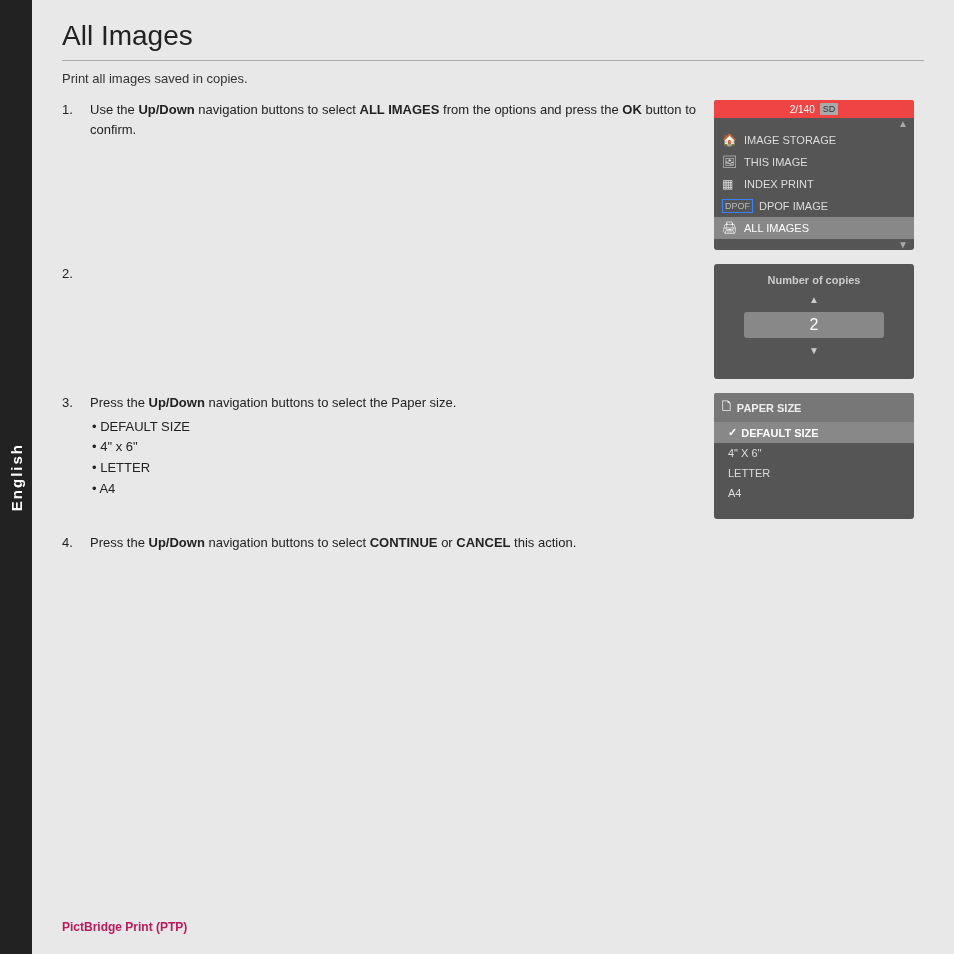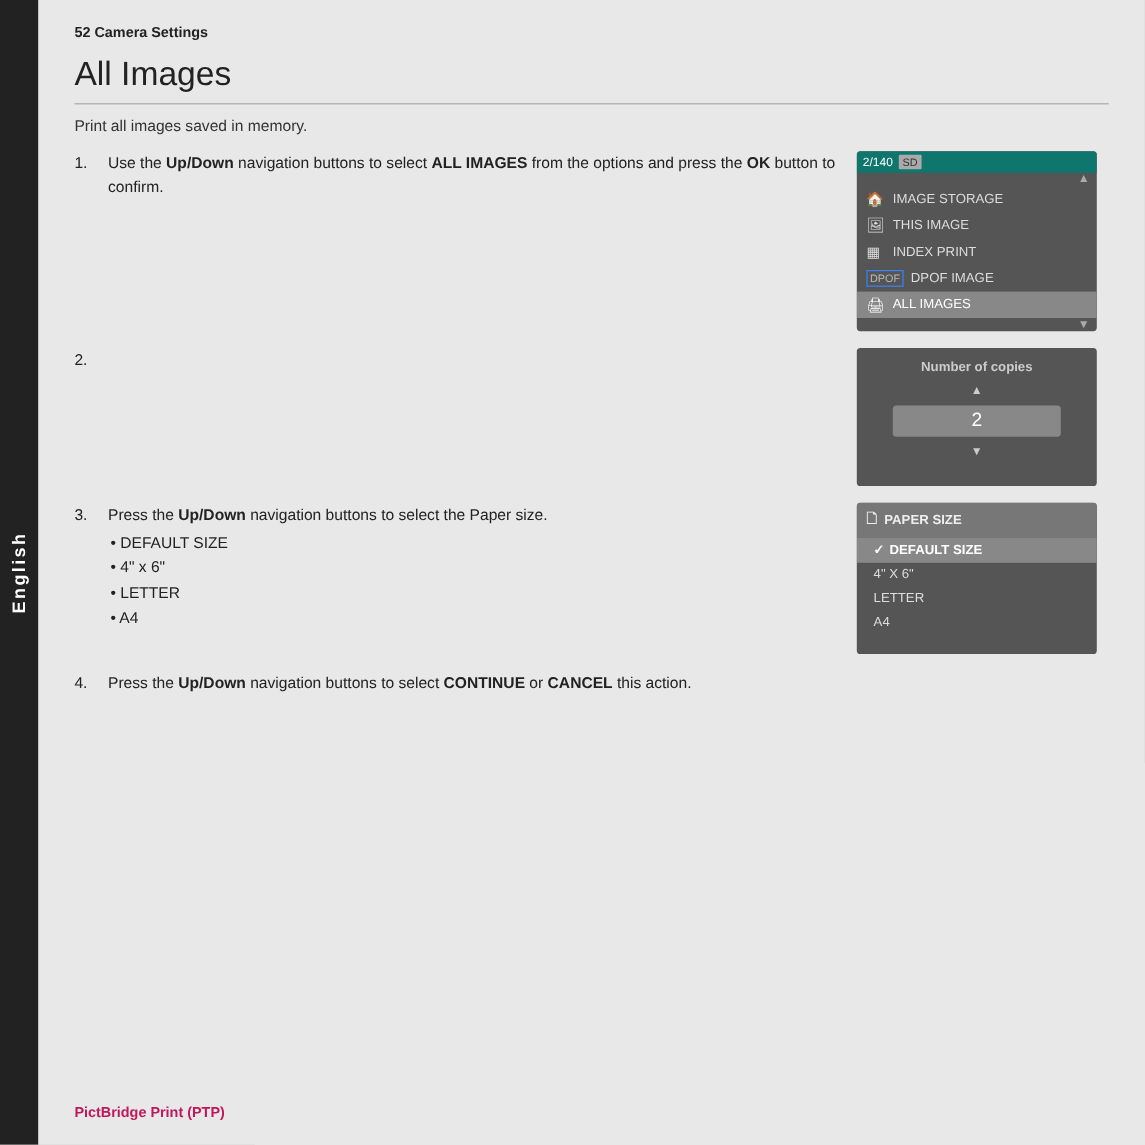--- a/index.html
+++ b/index.html
@@ -72,23 +72,23 @@
       overflow: hidden;
       font-family: Arial, sans-serif;
     }
 
     
     .screen1 {
       width: 200px;
     }
 
     .screen1-header {
-      background: #0f766e;
-      display: flex;
-      justify-content: flex-start;
+      background: #ef4444;
+      display: flex;
+      justify-content: center;
       align-items: center;
       padding: 3px 5px;
       gap: 5px;
     }
 
     .screen1-counter {
       color: white;
       font-size: 10px;
     }
 
@@ -295,23 +295,22 @@
   </style>
 </head>
 <body>
 
 <div class="sidebar">
   <span class="sidebar-label">English</span>
 </div>
 
 <div class="main">
 
-  <div class="page-header">52  Camera Settings</div>
   <div class="page-title">All Images</div>
-  <div class="intro-text">Print all images saved in memory.</div>
+  <div class="intro-text">Print all images saved in copies.</div>
 
   <div class="step-block">
     <div class="step-left">
       <div class="step-num-text">
         <span class="step-num">1.</span>
         <span class="step-desc">
           Use the <strong>Up/Down</strong> navigation buttons to select <strong>ALL IMAGES</strong> from the options and press the <strong>OK</strong> button to confirm.
         </span>
       </div>
     </div>

